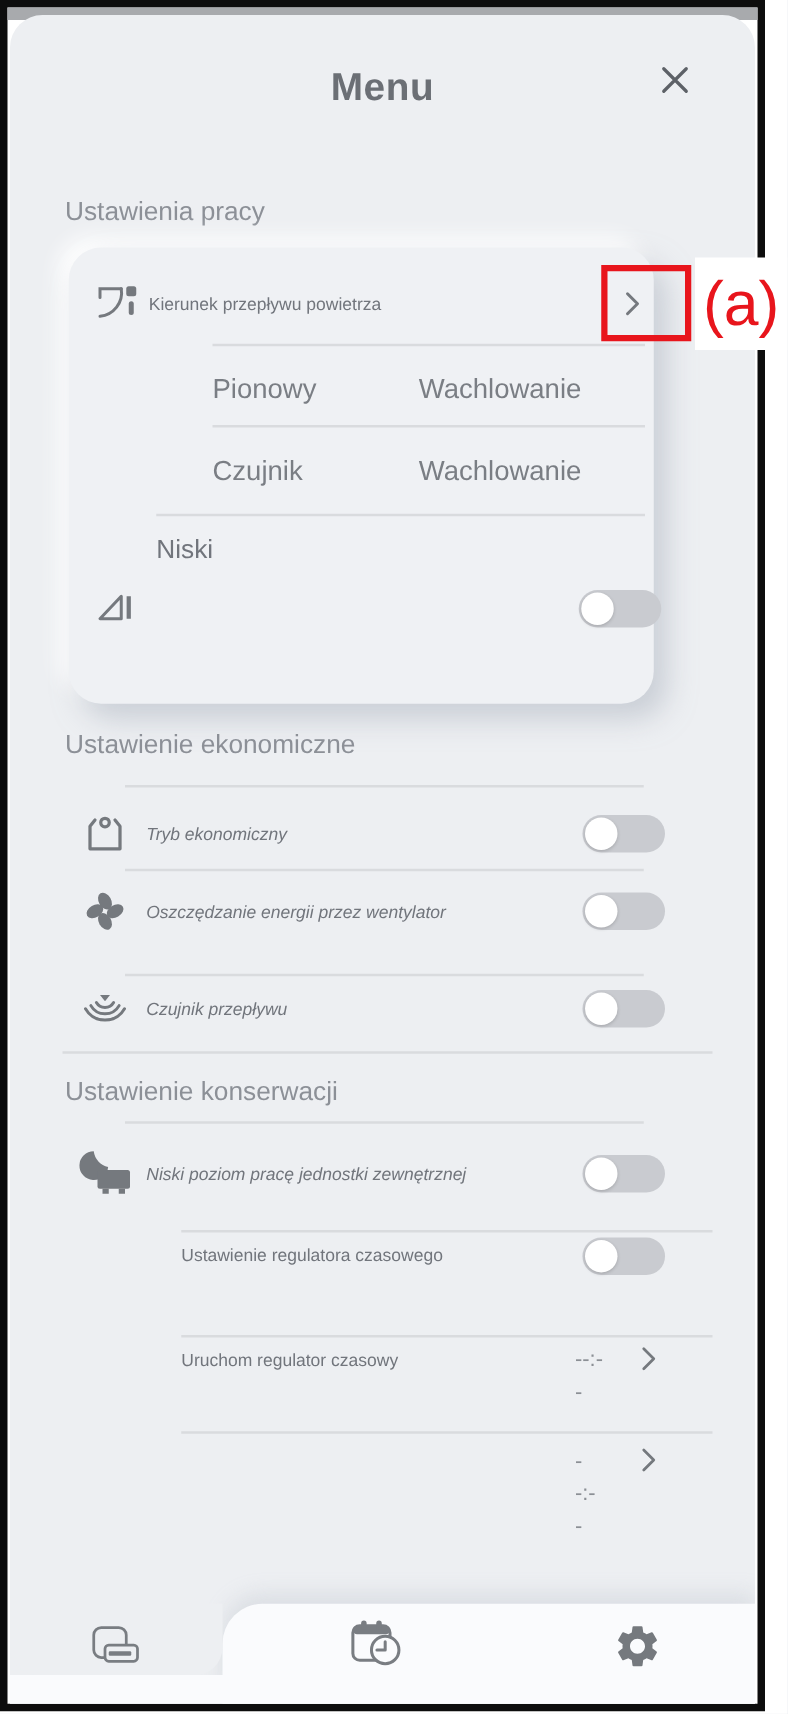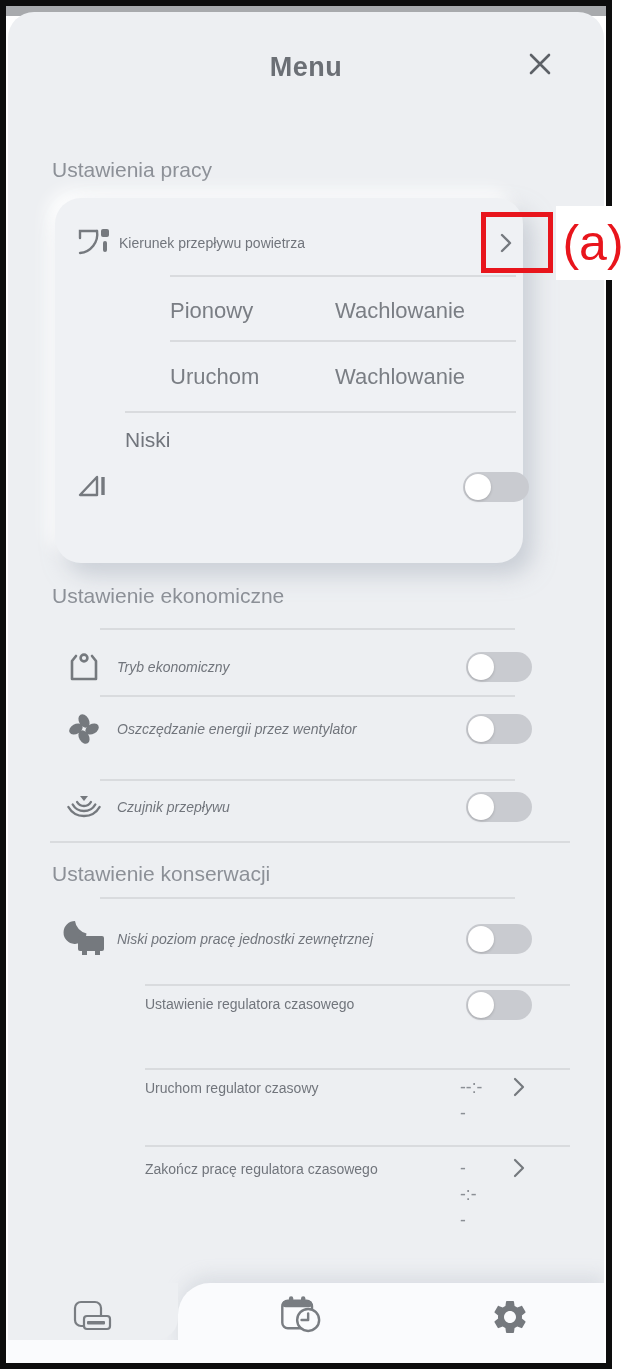--- a/index.html
+++ b/index.html
@@ -13,21 +13,21 @@
     position: absolute; left: 0; top: 0; width: 612px; height: 1369px;
     border: 6px solid #0d0d0d; background: #fff;
   }
   .dimstrip { position: absolute; left: 0; top: 0; right: 0; height: 10px; background: #a8aaad; }
   .dialog {
     position: absolute; left: 2px; top: 6px; width: 596px; height: 1351px;
     background: #edeff2; border-radius: 26px 26px 0 0; overflow: hidden;
   }
   .menu-title {
     position: absolute; left: 0; right: 0; top: 40px; text-align: center;
-    font-size: 27px; font-weight: bold; color: #6b6f75; letter-spacing: .5px;
+    font-size: 31px; font-weight: bold; color: #6b6f75; letter-spacing: .5px;
   }
   .close-btn {
     position: absolute; left: 518px; top: 36px; width: 32px; height: 32px;
     background: none; border: none; cursor: pointer; color: #5d6167;
   }
   .section-title { position: absolute; left: 44px; font-size: 21px; color: #8c9097; }
   .divider { position: absolute; height: 2px; background: #d9dbde; }
 
   
   .card {
@@ -134,21 +134,21 @@
       <div class="divider" style="left:115px; top:77px; width:346px"></div>
 
       <div class="sub-row" style="top:90px">
         <span class="sub-label">Pionowy</span>
         <span>Wachlowanie</span>
       </div>
 
       <div class="divider" style="left:115px; top:142px; width:346px"></div>
 
       <div class="sub-row" style="top:156px">
-        <span class="sub-label">Uruchom</span>
+        <span class="sub-label">Czujnik</span>
         <span>Wachlowanie</span>
       </div>
 
       <div class="divider" style="left:70px; top:213px; width:391px"></div>
 
       <span class="mocny-icon">
         <svg width="31" height="26" viewBox="0 0 31 26" fill="none" stroke="currentColor">
           <path d="M3 23 L20 23 L20 5 Z" stroke-width="2.4" stroke-linejoin="round"></path>
           <line x1="26" y1="5" x2="26" y2="23" stroke-width="3.4"></line>
         </svg>
@@ -249,21 +249,20 @@
       <span class="chev">
         <svg width="26" height="26" viewBox="0 0 26 26">
             <polyline points="9,5 17,13 9,21" stroke="currentColor" stroke-width="2.2" fill="none" stroke-linecap="round" stroke-linejoin="round"></polyline>
           </svg>
       </span>
     </div>
 
     <div class="divider" style="left:137px; top:1133px; width:425px"></div>
 
     <div class="row-indent" style="top:1143px; height:90px">
-      <span class="row-label" style="max-width:260px">Zakończ pracę regulatora czasowego</span>
       <span class="timer-value">
         <span>-</span>
         <span>-:-</span>
         <span>-</span>
       </span>
       <span class="chev">
         <svg width="26" height="26" viewBox="0 0 26 26">
             <polyline points="9,5 17,13 9,21" stroke="currentColor" stroke-width="2.2" fill="none" stroke-linecap="round" stroke-linejoin="round"></polyline>
           </svg>
       </span>

